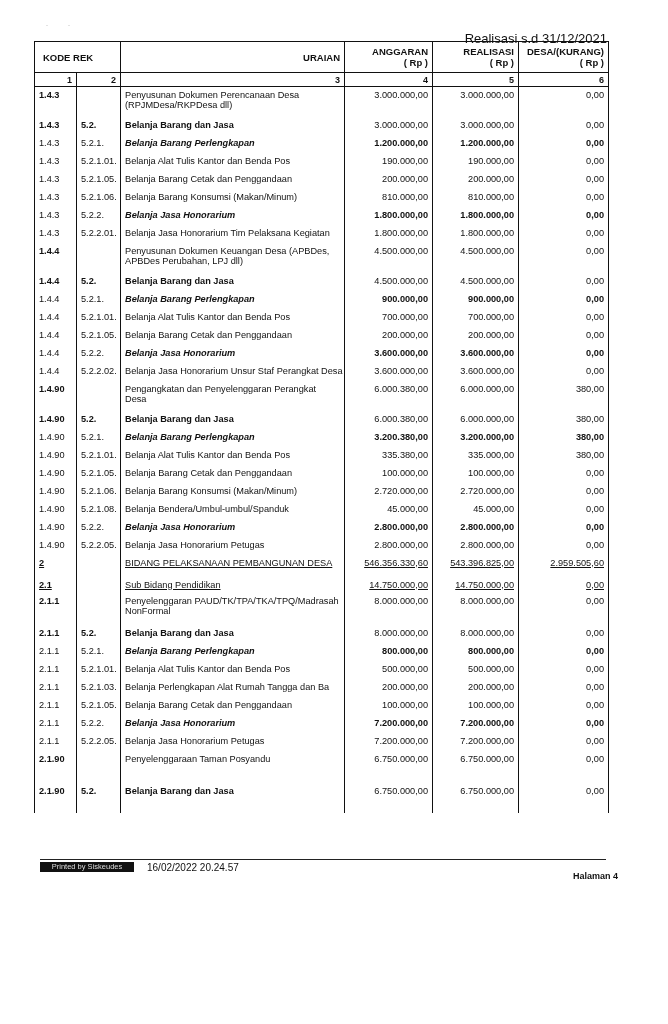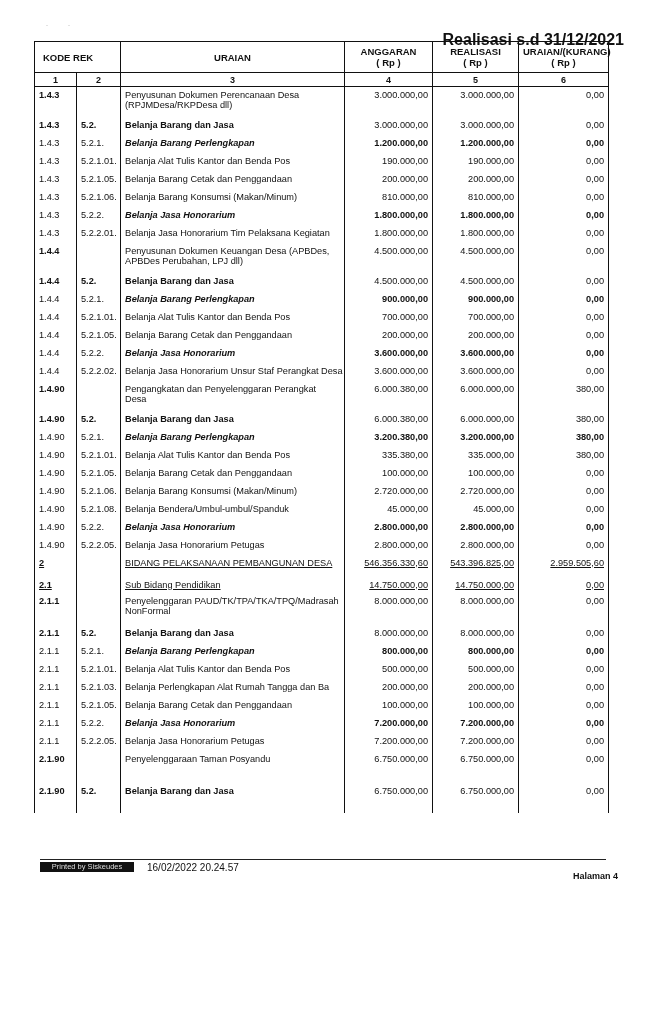--- a/index.html
+++ b/index.html
@@ -1,22 +1,22 @@
 <!DOCTYPE html>
 <html><head>
 <meta charset="utf-8">
 <style>
   html, body { margin: 0; padding: 0; background: #ffffff; }
   body { width: 668px; height: 1024px; position: relative; overflow: hidden;
          font-family: "Liberation Sans", sans-serif; color: #111; }
   .specks { position: absolute; left: 46px; top: 22px; font-size: 6px; color: #444; letter-spacing: 20px; }
-  .period { position: absolute; right: 44px; top: 31px; font-size: 16px; font-weight: bold; }
+  .period { position: absolute; right: 61px; top: 31px; font-size: 13px; font-weight: normal; }
   table.rep { position: absolute; left: 34px; top: 41px; width: 574px; border-collapse: collapse; table-layout: fixed; }
   table.rep td, table.rep th { border-left: 1.6px solid #111; border-right: 1.6px solid #111; font-size: 9.2px; padding: 0 4px; vertical-align: top; }
-  table.rep thead th { border: 1.6px solid #111; font-weight: bold; text-align: center; vertical-align: middle; font-size: 9.5px; }
+  table.rep thead th { border: 1.6px solid #111; font-weight: bold; text-align: right; vertical-align: middle; font-size: 9.5px; }
   thead tr.h1 th { height: 30px; }
   thead tr.h2 th { height: 13px; font-size: 9px; }
   th.kode { text-align: left !important; padding-left: 8px !important; }
   tbody td { padding-top: 3px !important; }
   td.c1, td.c2 { font-size: 9px; }
   td.num { text-align: right; padding-right: 6px; }
   td.l0 { padding-left: 8px; font-weight: normal; }
   td.l1 { padding-left: 14px; font-weight: bold; }
   td.l2 { padding-left: 16px; font-weight: bold; font-style: italic; }
   td.l3 { padding-left: 20px; font-weight: normal; white-space: nowrap; overflow: hidden; }
@@ -46,21 +46,21 @@
     <col style="width:88px">
       <col style="width:86px">
       <col style="width:90px">
   </colgroup>
   <thead>
     <tr class="h1">
       <th class="kode" colspan="2">KODE REK</th>
       <th>URAIAN</th>
       <th><span>ANGGARAN</span><br><span>( Rp )</span></th>
       <th><span>REALISASI</span><br><span>( Rp )</span></th>
-      <th><span>URAIAN/(KURANG)</span><br><span>( Rp )</span></th>
+      <th><span>DESA/(KURANG)</span><br><span>( Rp )</span></th>
     </tr>
     <tr class="h2">
       <th>1</th>
       <th>2</th>
       <th>3</th>
       <th>4</th>
       <th>5</th>
       <th>6</th>
     </tr>
   </thead>

